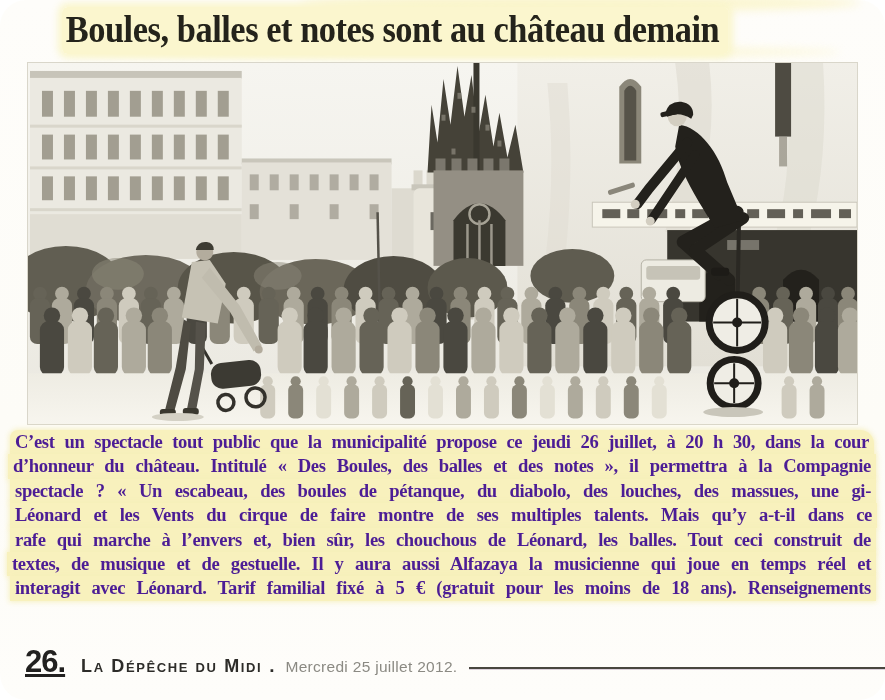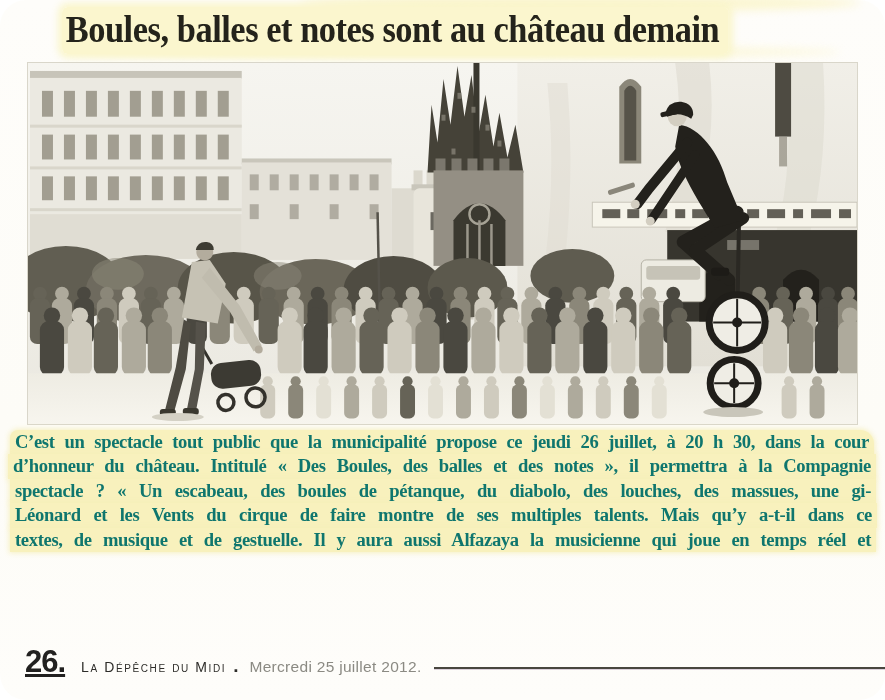--- a/index.html
+++ b/index.html
@@ -25,42 +25,42 @@
   .smudge.b{left:60px;top:46px;width:780px;height:12px;opacity:.8;}
   
   .photo{
     position:absolute;left:27px;top:62px;width:831px;height:363px;margin:0;
     border:1px solid #d9d6ca;box-sizing:border-box;background:#efede6;
   }
   .photo svg{display:block;width:100%;height:100%;}
   
   .body-text{
     position:absolute;left:10px;top:430px;width:866px;
-    font-size:18.6px;font-weight:bold;color:#0f766e;
+    font-size:18.6px;font-weight:bold;color:#4c1d95;
     letter-spacing:-0.35px;word-spacing:-0.4px;line-height:24.4px;
   }
   .line{
     margin:0;white-space:nowrap;text-align:justify;text-align-last:justify;
     background:#f8f1bd;box-shadow:0 0 5px 1px rgba(246,239,185,.85);
     padding:0 5px;
   }
   .line:nth-child(1){border-radius:8px 14px 0 0;margin-right:2px;}
   .line:nth-child(2){margin-left:-2px;}
   .line:nth-child(4){margin-right:-1px;}
   .line:nth-child(6){margin-left:-3px;}
   .line:nth-child(8){border-radius:0 0 10px 8px;margin-right:3px;}
   
   .footer{
     position:absolute;left:25px;top:644px;width:860px;height:42px;
     display:flex;align-items:baseline;
     font-family:"Liberation Sans", sans-serif;
   }
   .page-num{font-size:31px;font-weight:800;color:#222120;letter-spacing:-1px;text-decoration:underline;}
   .pub{
-    margin-left:16px;font-size:14px;font-weight:normal;color:#2d2c29;
+    margin-left:16px;font-size:18px;font-weight:bold;color:#2d2c29;
     font-variant:small-caps;letter-spacing:1.6px;
   }
   .sep{margin-left:7px;font-size:19px;font-weight:900;color:#2d2c29;}
   .date{margin-left:11px;font-size:15.5px;color:#8b8a83;letter-spacing:0.3px;}
   .rule{
     flex:1;height:2px;align-self:center;margin-left:12px;margin-top:6px;
     background:#48463f;box-shadow:0 1px 0 rgba(140,110,150,.3);
   }
 </style>
 </head>
@@ -372,21 +372,23 @@
         <ellipse cx="150" cy="356" rx="26" ry="4" fill="#d4d1c5"></ellipse>
       </g>
     </svg>
   </figure>
 
   <div class="body-text">
     <p class="line">C’est un spectacle tout public que la municipalité propose ce jeudi 26 juillet, à 20 h 30, dans la cour</p>
     <p class="line">d’honneur du château. Intitulé « Des Boules, des balles et des notes », il permettra à la Compagnie</p>
     <p class="line">spectacle ? « Un escabeau, des boules de pétanque, du diabolo, des louches, des massues, une gi-</p>
     <p class="line">Léonard et les Vents du cirque de faire montre de ses multiples talents. Mais qu’y a-t-il dans ce</p>
+    <p class="line">rafe qui marche à l’envers et, bien sûr, les chouchous de Léonard, les balles. Tout ceci construit de</p>
     <p class="line">textes, de musique et de gestuelle. Il y aura aussi Alfazaya la musicienne qui joue en temps réel et</p>
+    <p class="line">interagit avec Léonard. Tarif familial fixé à 5 € (gratuit pour les moins de 18 ans). Renseignements</p>
   </div>
 
   <footer class="footer">
     <span class="page-num">26.</span>
     <span class="pub">La Dépêche du Midi</span>
     <span class="sep">.</span>
     <span class="date">Mercredi 25 juillet 2012.</span>
     <span class="rule"></span>
   </footer>
 

